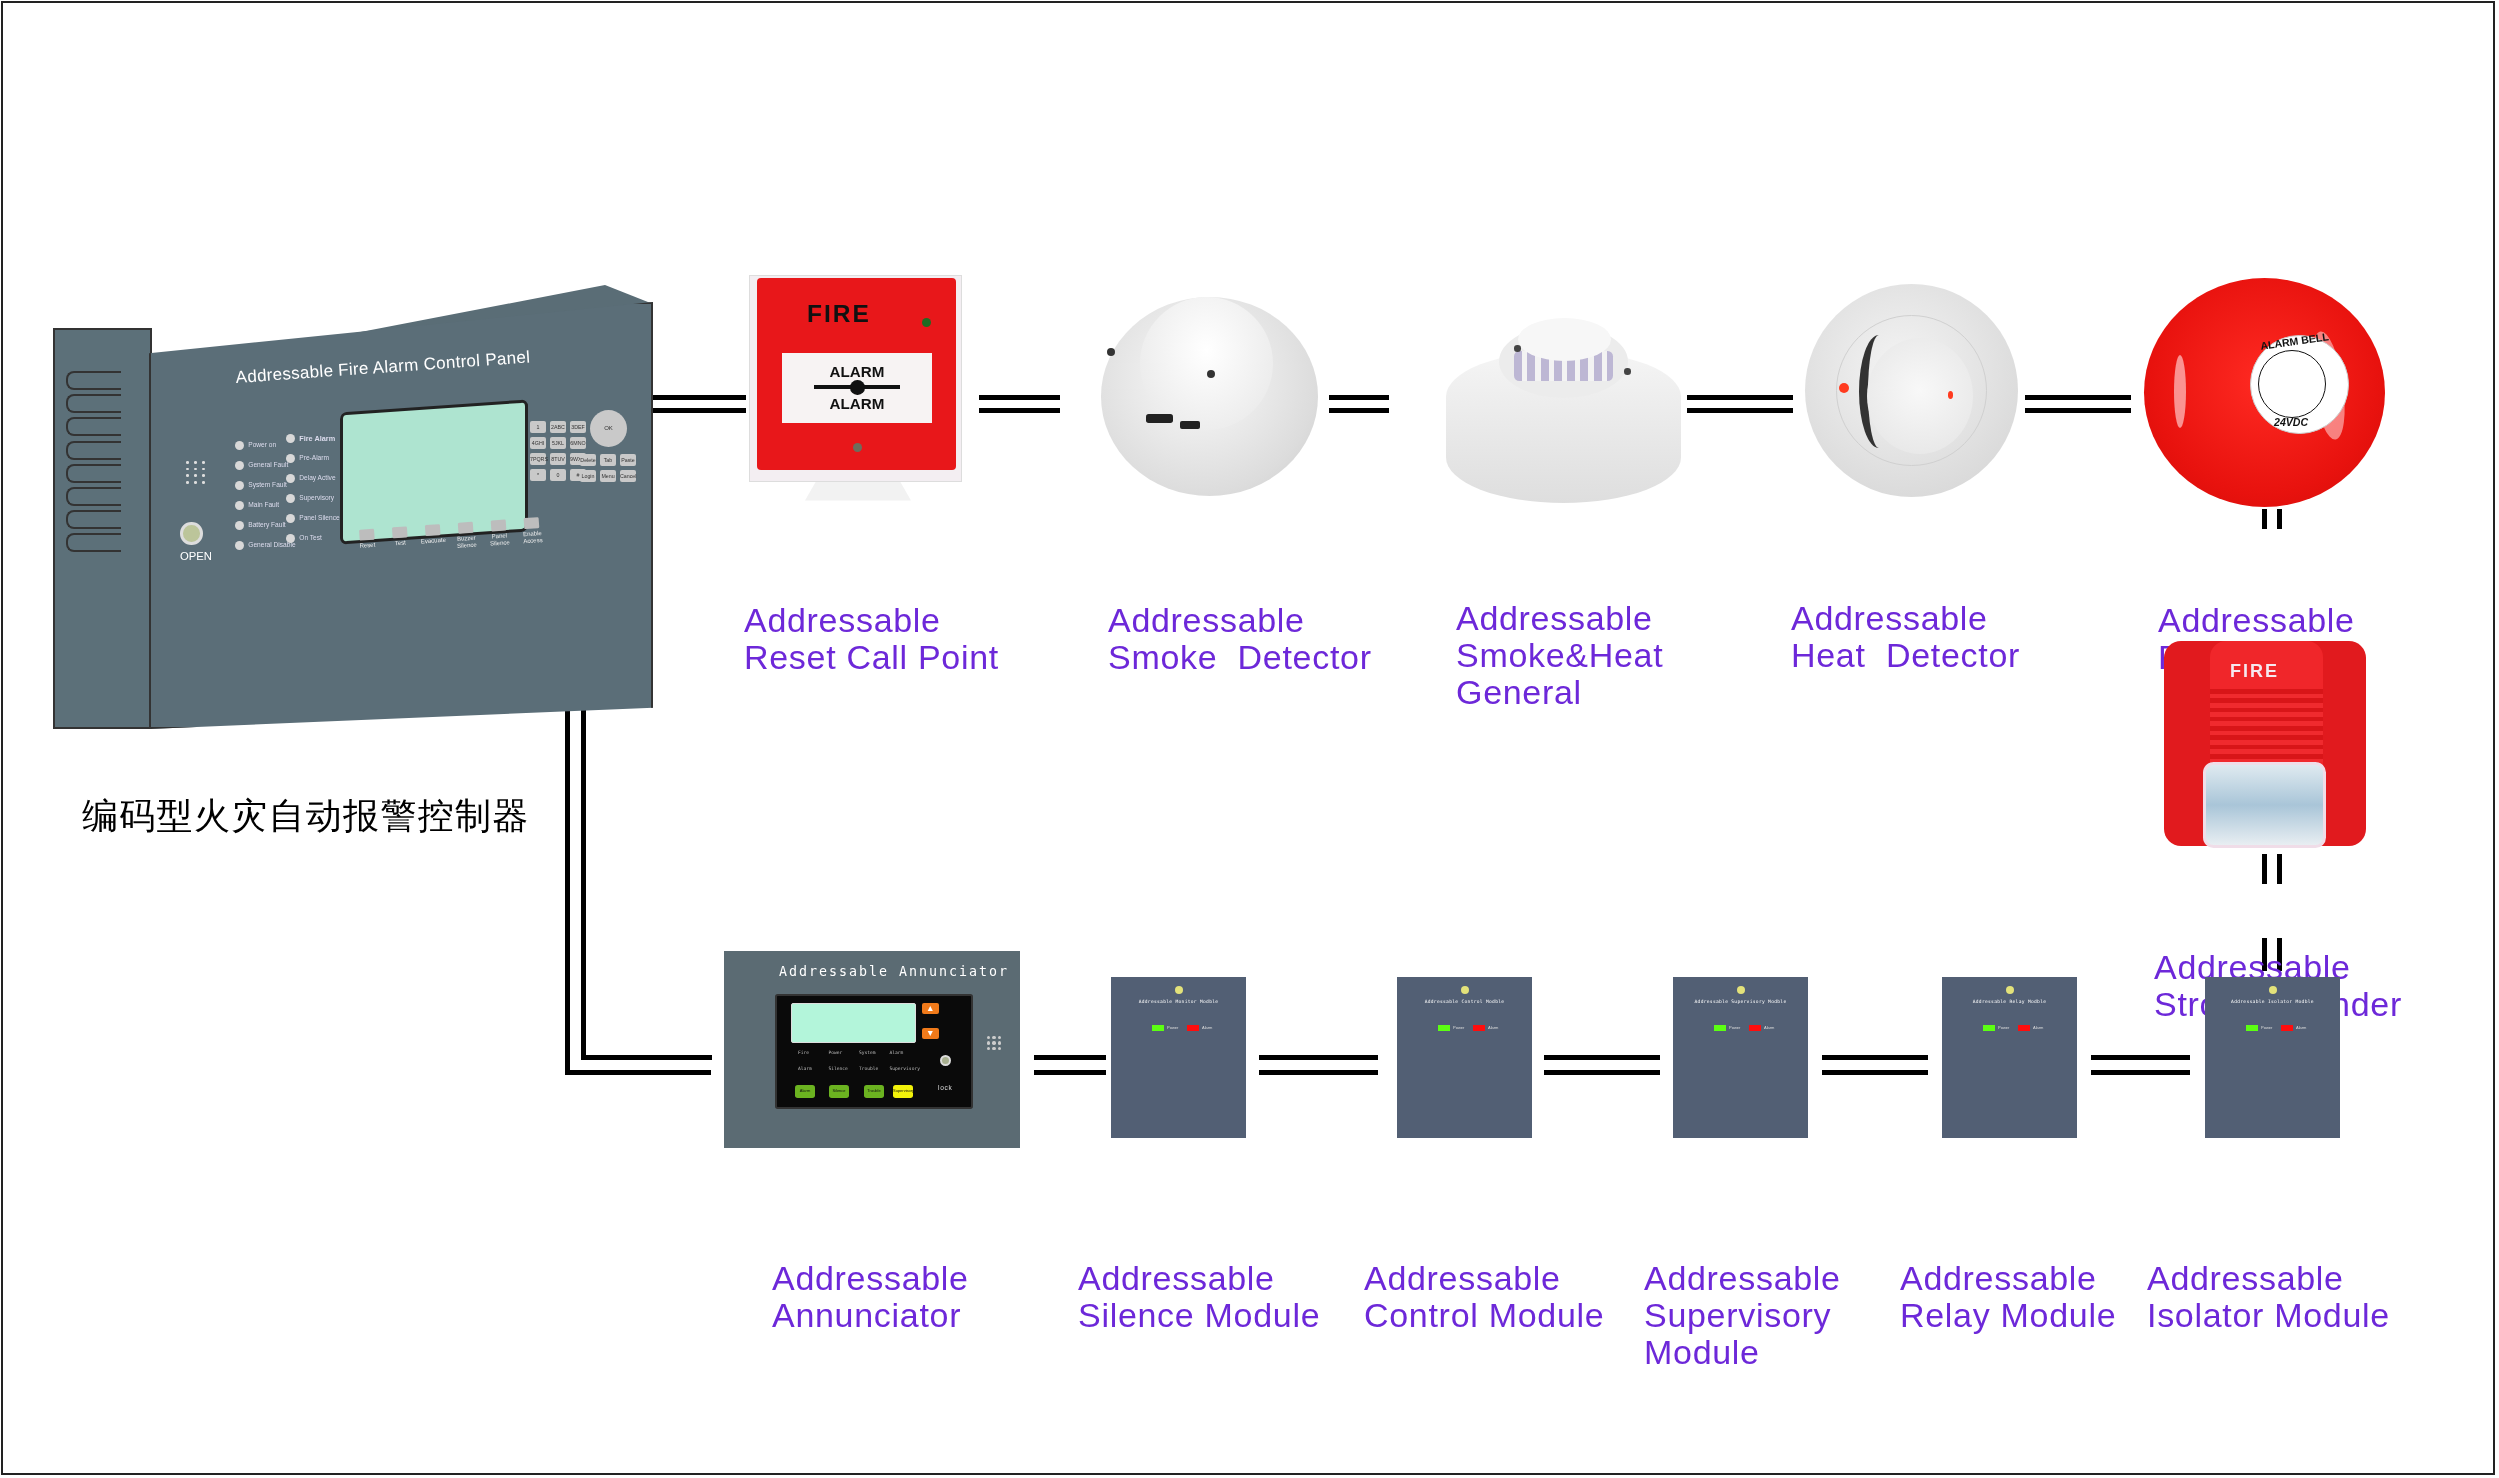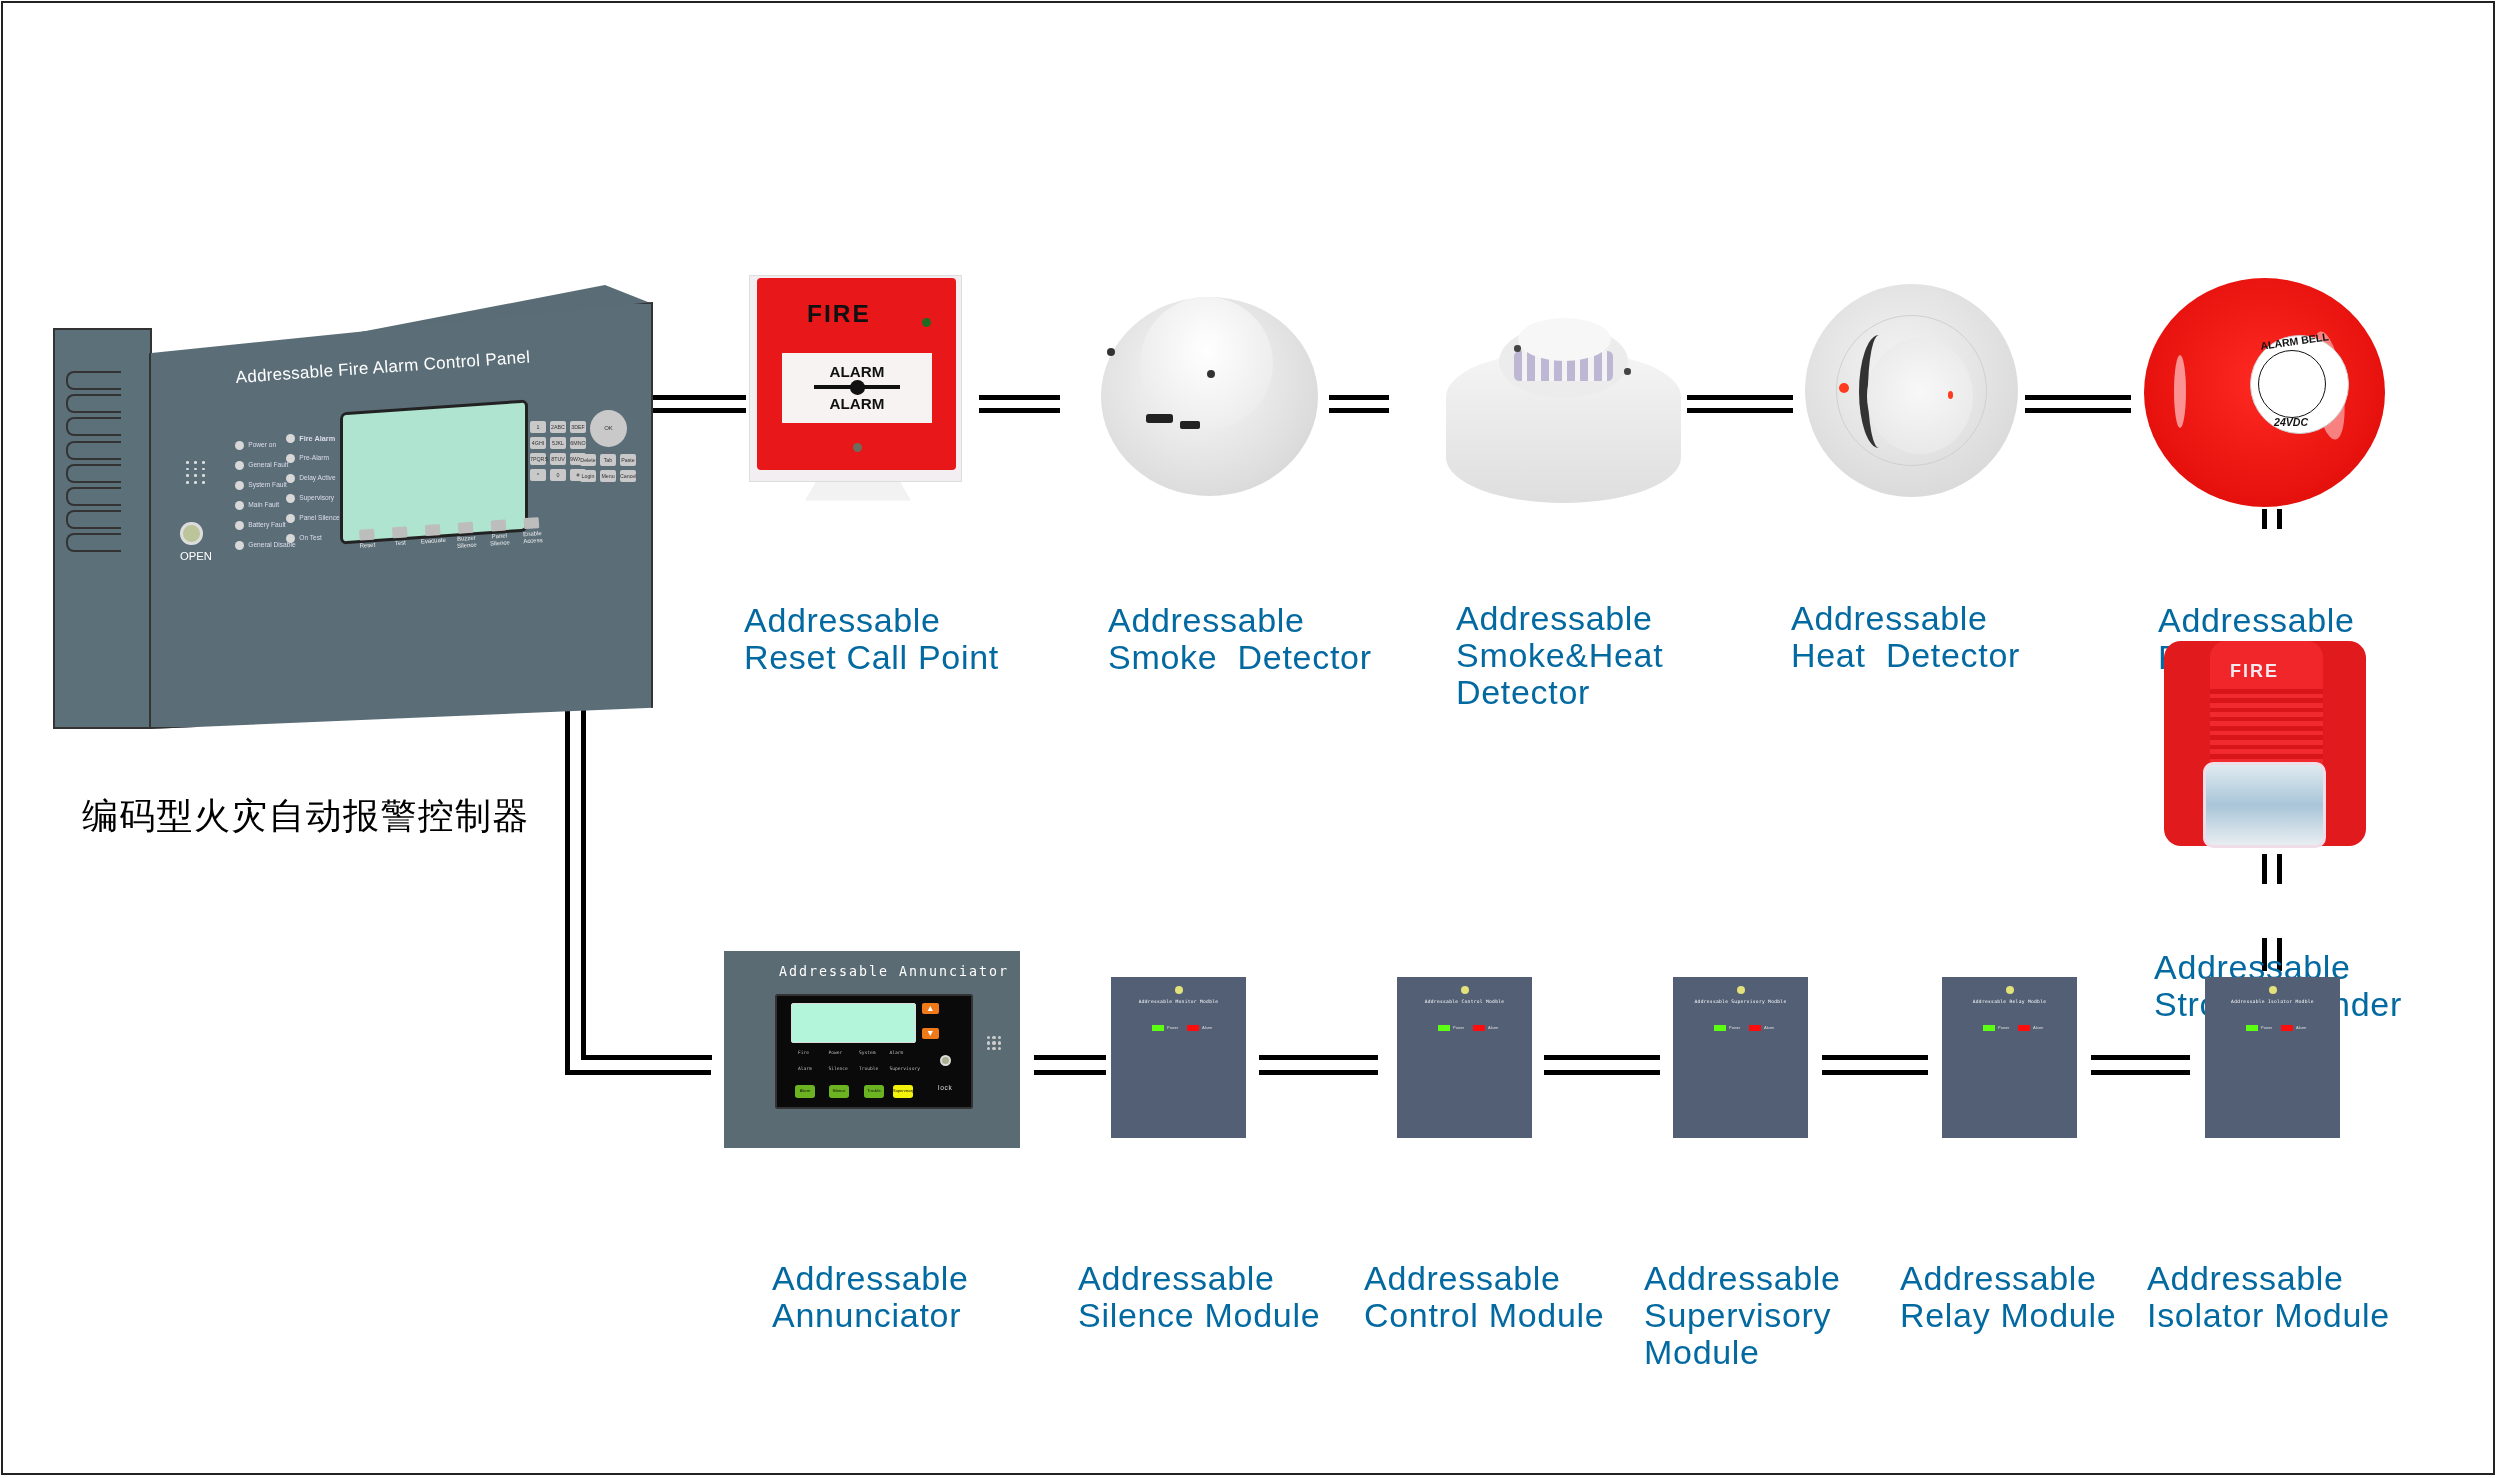--- a/index.html
+++ b/index.html
@@ -1,20 +1,20 @@
 <!DOCTYPE html>
 <html style="font-size:10.6px"><head>
 <meta charset="utf-8">
 <style>
   html,body{margin:0;padding:0;background:#fff;}
   body{width:2500px;height:1478px;position:relative;overflow:hidden;font-family:"Liberation Sans",sans-serif;}
   .frame{position:absolute;left:1.3px;top:1.3px;width:2494px;height:1474px;border:2px solid #222;box-sizing:border-box;}
   .abs{position:absolute;}
   .wire{position:absolute;background:#000;}
-  .label{position:absolute;font-size:34px;line-height:37px;color:#0369a1;white-space:pre;letter-spacing:0.7px;font-family:"Liberation Sans",sans-serif;}
+  .label{position:absolute;font-size:34px;line-height:37px;color:#6d28d9;white-space:pre;letter-spacing:0.7px;font-family:"Liberation Sans",sans-serif;}
   .label .ln{display:block;}
   .cn-label{position:absolute;left:82px;top:792px;font-size:36px;color:#000;font-family:"DejaVu Sans",sans-serif;letter-spacing:1.3px;}
 
   
   .panel-top{position:absolute;left:53px;top:285px;width:600px;height:106px;background:#5a6d76;clip-path:polygon(0% 100%,92% 0%,100% 18%,100% 100%);}
   .panel-side{position:absolute;left:53px;top:328px;width:99px;height:401px;background:#5c7079;border:2px solid #333;box-sizing:border-box;}
   .panel-front{position:absolute;left:149px;top:302px;width:504px;height:427px;background:#5b6e78;border:2.7px solid #333;box-sizing:border-box;clip-path:polygon(0% 12%,100% 0%,100% 95%,0% 100%);}
   .vent{position:absolute;left:73px;width:53px;height:14.6px;border:2px solid #333;border-right:none;border-radius:8px 0 0 8px;}
   .panel-title{position:absolute;left:235px;top:368px;font-size:17px;color:#fff;transform:rotate(-4deg);transform-origin:left top;letter-spacing:0.3px;}
   .lcd{position:absolute;left:340px;top:406px;width:182px;height:126px;background:#aee4d0;border:3.3px solid #222;border-radius:6.6px;transform:skewY(-4deg);}
@@ -298,21 +298,21 @@
 
 <div>
   <div class="abs" style="left:1446px;top:351px;width:235px;height:152px;background:linear-gradient(#f5f5f5,#dedede);border-radius:50%/30%;"></div>
   <div class="abs" style="left:1499px;top:325px;width:129px;height:73px;background:#ececec;border-radius:50%;"></div>
   <div class="abs" style="left:1514px;top:351px;width:99px;height:30px;background:repeating-linear-gradient(90deg,#bdb7d4 0 8px,#f3f3f3 8px 13.3px);border-radius:5.3px;"></div>
   <div class="abs" style="left:1518px;top:318px;width:93px;height:43px;background:#f7f7f7;border-radius:50%;"></div>
   <div class="det" style="left:1514px;top:345px;width:6.6px;height:6.6px;background:#444;"></div>
   <div class="det" style="left:1624px;top:368px;width:6.6px;height:6.6px;background:#444;"></div>
 </div>
 <div class="label" style="left:1456px;top:526px;">
-  <span class="ln">Addressable</span><span class="ln">Smoke&amp;Heat</span><span class="ln">Detector</span>
+  <span class="ln">Addressable</span><span class="ln">Smoke&amp;Heat</span><span class="ln">General</span>
 </div>
 
 <div>
   <div class="det" style="left:1805px;top:284px;width:213px;height:213px;background:radial-gradient(circle at 45% 40%,#f4f4f4,#dadada 75%,#c6c6c6);"></div>
   <div class="det" style="left:1836px;top:315px;width:151px;height:151px;border:1.3px solid #d0d0d0;box-sizing:border-box;"></div>
   <div class="abs" style="left:1859px;top:335px;width:40px;height:113px;border-left:9.3px solid #333;border-radius:50%;box-sizing:border-box;"></div>
   <div class="det" style="left:1867px;top:338px;width:106px;height:116px;background:radial-gradient(circle at 50% 45%,#f8f8f8,#e4e4e4);"></div>
   <div class="det" style="left:1839px;top:383px;width:10px;height:10px;background:#ff3b1f;"></div>
   <div class="det" style="left:1948px;top:391px;width:5.3px;height:8px;background:#ff3b1f;"></div>
 </div>

